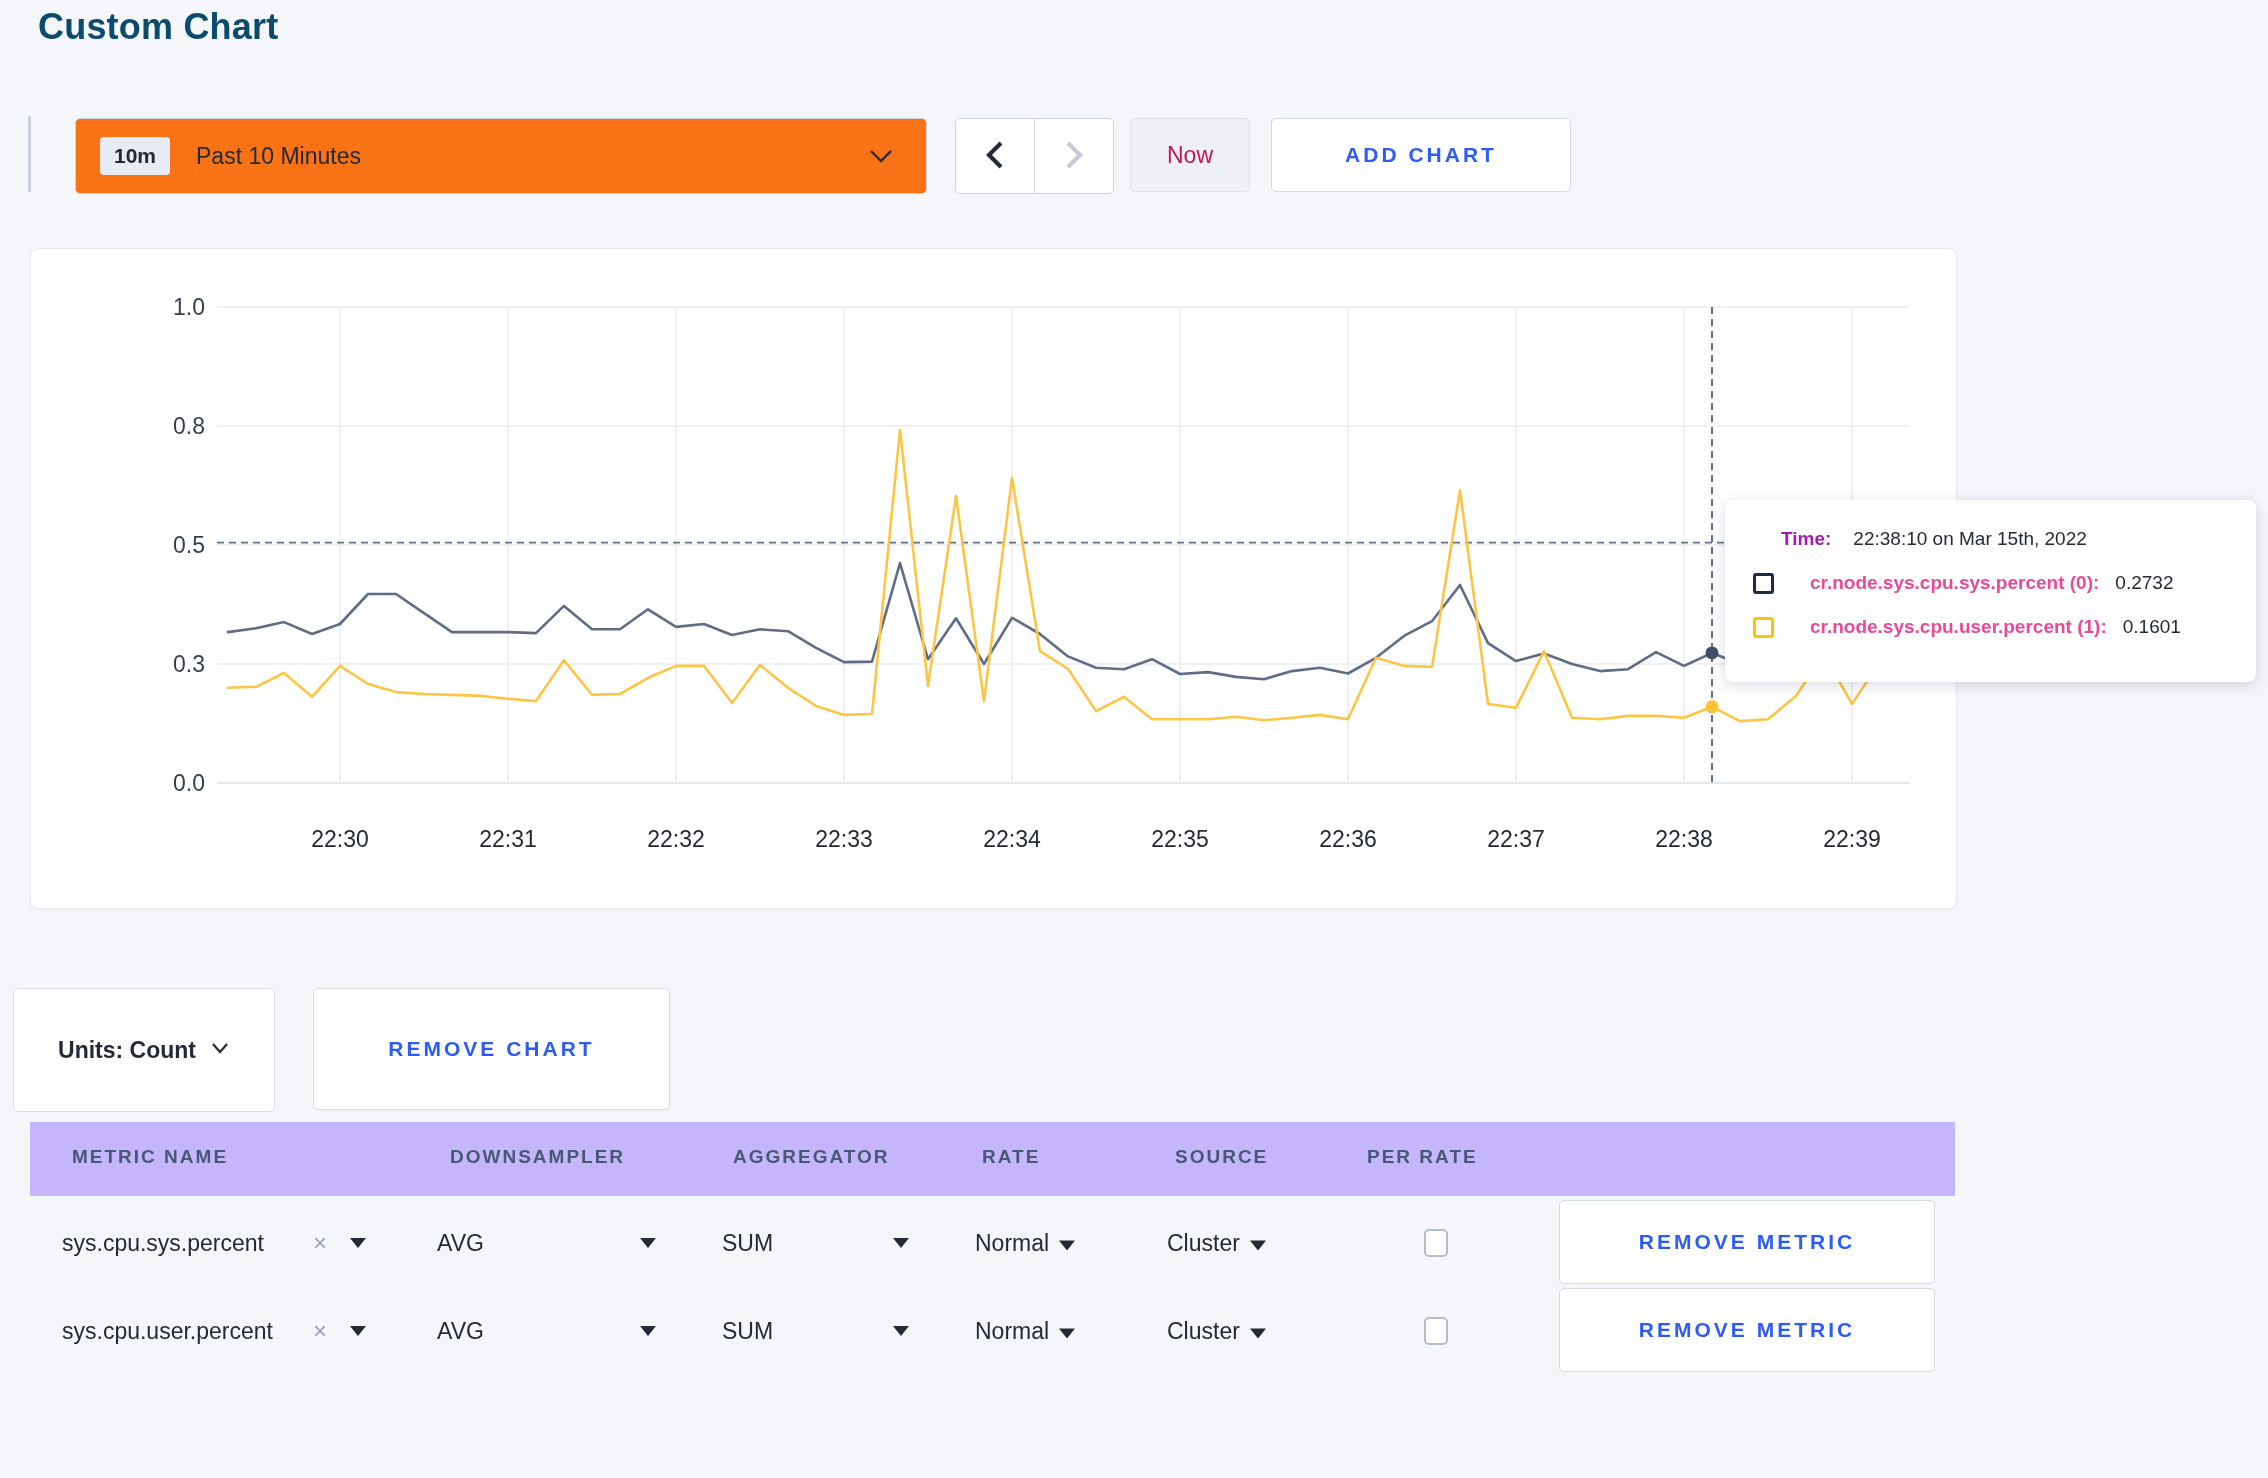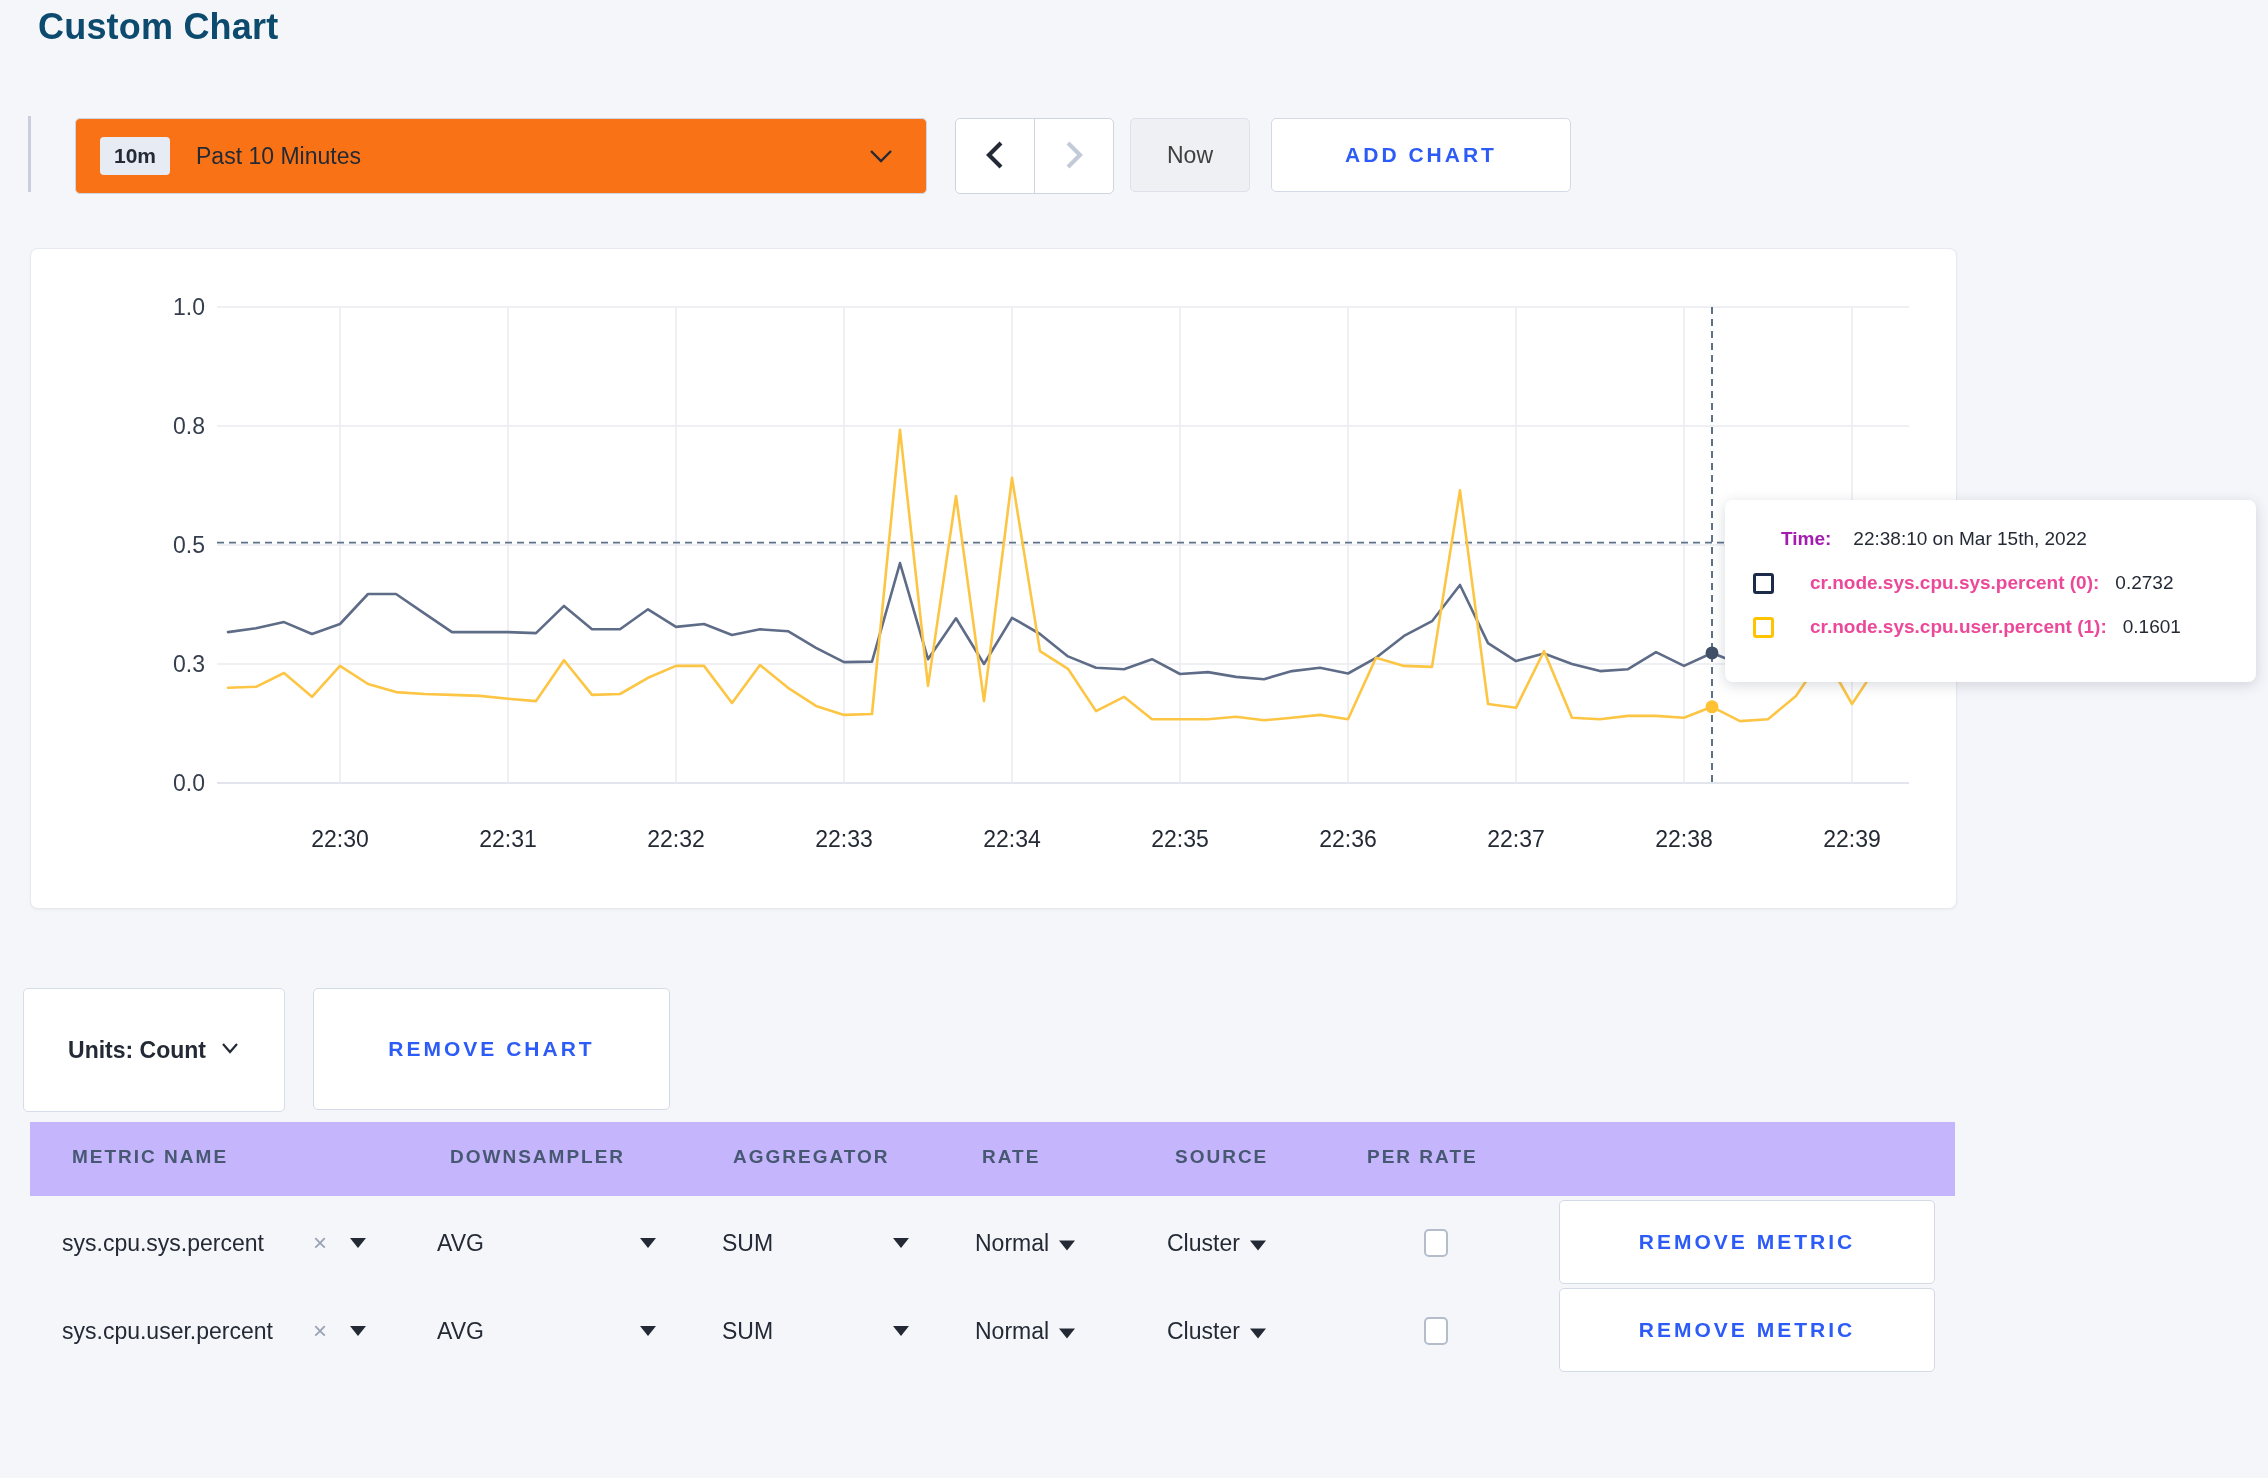--- a/index.html
+++ b/index.html
@@ -8,36 +8,36 @@
   .page-title{position:absolute;left:38px;top:6px;font-size:36px;font-weight:600;color:#0c4a6e;letter-spacing:.2px;}
   
   .tb-divider{position:absolute;left:28px;top:116px;width:3px;height:76px;background:#c9d0dc;}
   .time-select{position:absolute;left:75px;top:118px;width:850px;height:74px;background:#f97316;border:1.5px solid #cdd5e4;border-radius:5px;display:flex;align-items:center;cursor:pointer;}
   .range-badge{margin-left:24px;background:#e7ebf3;border-radius:4px;padding:7px 14px;font-size:21px;font-weight:700;color:#242a35;}
   .range-label{margin-left:26px;font-size:23px;color:#242a35;}
   .time-select .chev{position:absolute;right:32px;top:28px;}
   .nav-group{position:absolute;left:955px;top:118px;width:157px;height:74px;background:#fff;border:1.5px solid #cdd5e4;border-radius:5px;display:flex;}
   .nav-btn{flex:1;display:flex;align-items:center;justify-content:center;background:transparent;border:none;cursor:pointer;}
   .nav-btn.prev{border-right:1.5px solid #cdd5e4;}
-  .now-btn{position:absolute;left:1130px;top:118px;width:120px;height:74px;background:#eef0f4;border:1.5px solid #dde1e9;border-radius:5px;font-size:23px;color:#404040;font-family:"Liberation Sans",sans-serif;cursor:default;}
+  .now-btn{position:absolute;left:1130px;top:118px;width:120px;height:74px;background:#eef0f4;border:1.5px solid #dde1e9;border-radius:5px;font-size:23px;color:#be185d;font-family:"Liberation Sans",sans-serif;cursor:default;}
   .blue-btn{background:#fff;border:1.5px solid #d3dae6;border-radius:5px;color:#2d5bf7;font-size:21px;font-weight:600;letter-spacing:3px;font-family:"Liberation Sans",sans-serif;cursor:pointer;}
   .add-chart{position:absolute;left:1271px;top:118px;width:300px;height:74px;}
   
   .chart-card{position:absolute;left:30px;top:248px;width:1925px;height:659px;background:#fff;border:1px solid #e6e9f0;border-radius:8px;box-shadow:0 1px 3px rgba(40,50,70,.05);}
   .chart-card svg{display:block;}
   
   .tooltip{position:absolute;left:1725px;top:500px;width:531px;height:182px;background:#fff;border-radius:8px;box-shadow:0 3px 14px rgba(40,50,70,.18);z-index:5;padding:0;}
   .tt-row{display:flex;align-items:center;font-size:19px;color:#242a35;}
   .tt-time{margin:28px 0 0 56px;}
   .tt-time .tt-label{font-weight:700;color:#a21caf;margin-right:22px;}
   .tt-series{margin:22px 0 0 28px;}
   .tt-swatch{width:15px;height:15px;border:3px solid;border-radius:3px;background:#fff;margin-right:12px;flex:0 0 auto;}
   .tt-series .tt-label{font-weight:700;color:#ec4899;margin-right:16px;margin-left:24px;}
   
-  .units-box{position:absolute;left:23px;top:988px;width:260px;height:122px;background:#fff;border:1.5px solid #d7dde8;border-radius:5px;display:flex;align-items:center;justify-content:center;cursor:pointer;}
+  .units-box{position:absolute;left:13px;top:988px;width:260px;height:122px;background:#fff;border:1.5px solid #d7dde8;border-radius:5px;display:flex;align-items:center;justify-content:center;cursor:pointer;}
   .units-label{font-size:23px;font-weight:700;color:#242a35;margin-right:14px;}
   .remove-chart{position:absolute;left:313px;top:988px;width:357px;height:122px;}
   
   .metrics-table{position:absolute;left:30px;top:1122px;width:1925px;height:256px;}
   .mt-header{position:absolute;left:0;top:0;width:100%;height:74px;background:#c4b5fd;}
   .mt-header span{position:absolute;top:24px;font-size:19px;font-weight:700;letter-spacing:2px;color:#475872;}
   .mt-row{position:absolute;left:0;width:100%;height:86px;}
   .cell{position:absolute;top:50%;transform:translateY(-50%);font-size:23px;color:#242a35;white-space:nowrap;}
   .x-mark{color:#99a3b4;font-size:24px;cursor:pointer;}
   .tri{display:inline-block;width:0;height:0;border-left:8px solid transparent;border-right:8px solid transparent;border-top:10px solid #242a35;cursor:pointer;}

